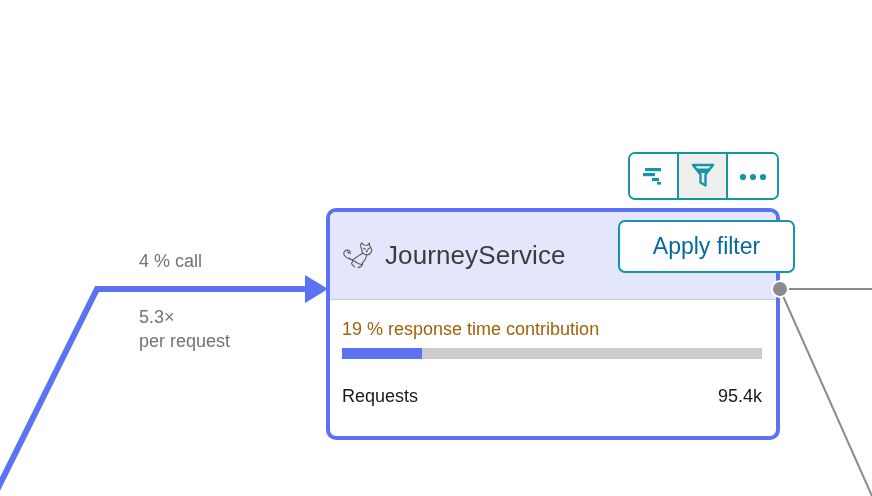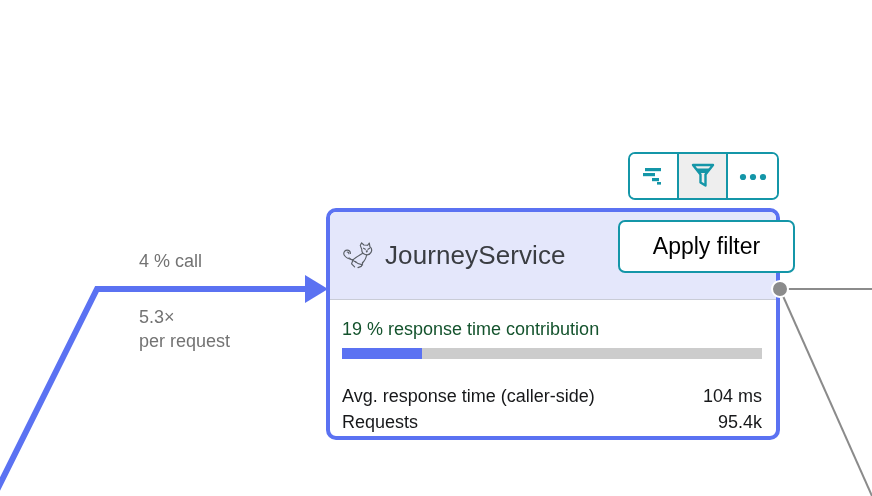--- a/index.html
+++ b/index.html
@@ -100,21 +100,21 @@
     color: #3a3d42;
     letter-spacing: 0.1px;
     white-space: nowrap;
   }
   #card-body {
     padding: 18px 12px 0 12px;
     box-sizing: border-box;
   }
   #contrib-label {
     font-size: 18px;
-    color: #14532d;
+    color: #a16207;
     line-height: 22px;
     margin-bottom: 8px;
     white-space: pre;
   }
   #contrib-bar {
     position: relative;
     height: 11px;
     width: 420px;
     background: #cccccc;
     overflow: hidden;
@@ -145,21 +145,21 @@
     top: 220px;
     width: 177px;
     height: 53px;
     box-sizing: border-box;
     background: #ffffff;
     border: 2px solid #1496a8;
     border-radius: 7px;
     display: flex;
     align-items: center;
     justify-content: center;
-    color: #000000;
+    color: #0369a1;
     font-size: 23px;
     white-space: nowrap;
     cursor: pointer;
   }
 
   
   #edge-handle {
     position: absolute;
     left: 771px;
     top: 280px;
@@ -260,24 +260,20 @@
     <div id="card-body">
 
       <div id="contrib-label">19 % response time contribution</div>
 
       <div id="contrib-bar">
         <div id="contrib-bar-fill" style="width: 19%;"></div>
       </div>
 
       <div id="metrics">
         <div class="metric-row">
-          <span>Avg. response time (caller-side)</span>
-          <span>104 ms</span>
-        </div>
-        <div class="metric-row">
           <span>Requests</span>
           <span>95.4k</span>
         </div>
       </div>
 
     </div>
   </div>
 
   <div id="apply-filter-tooltip">Apply filter</div>
 

